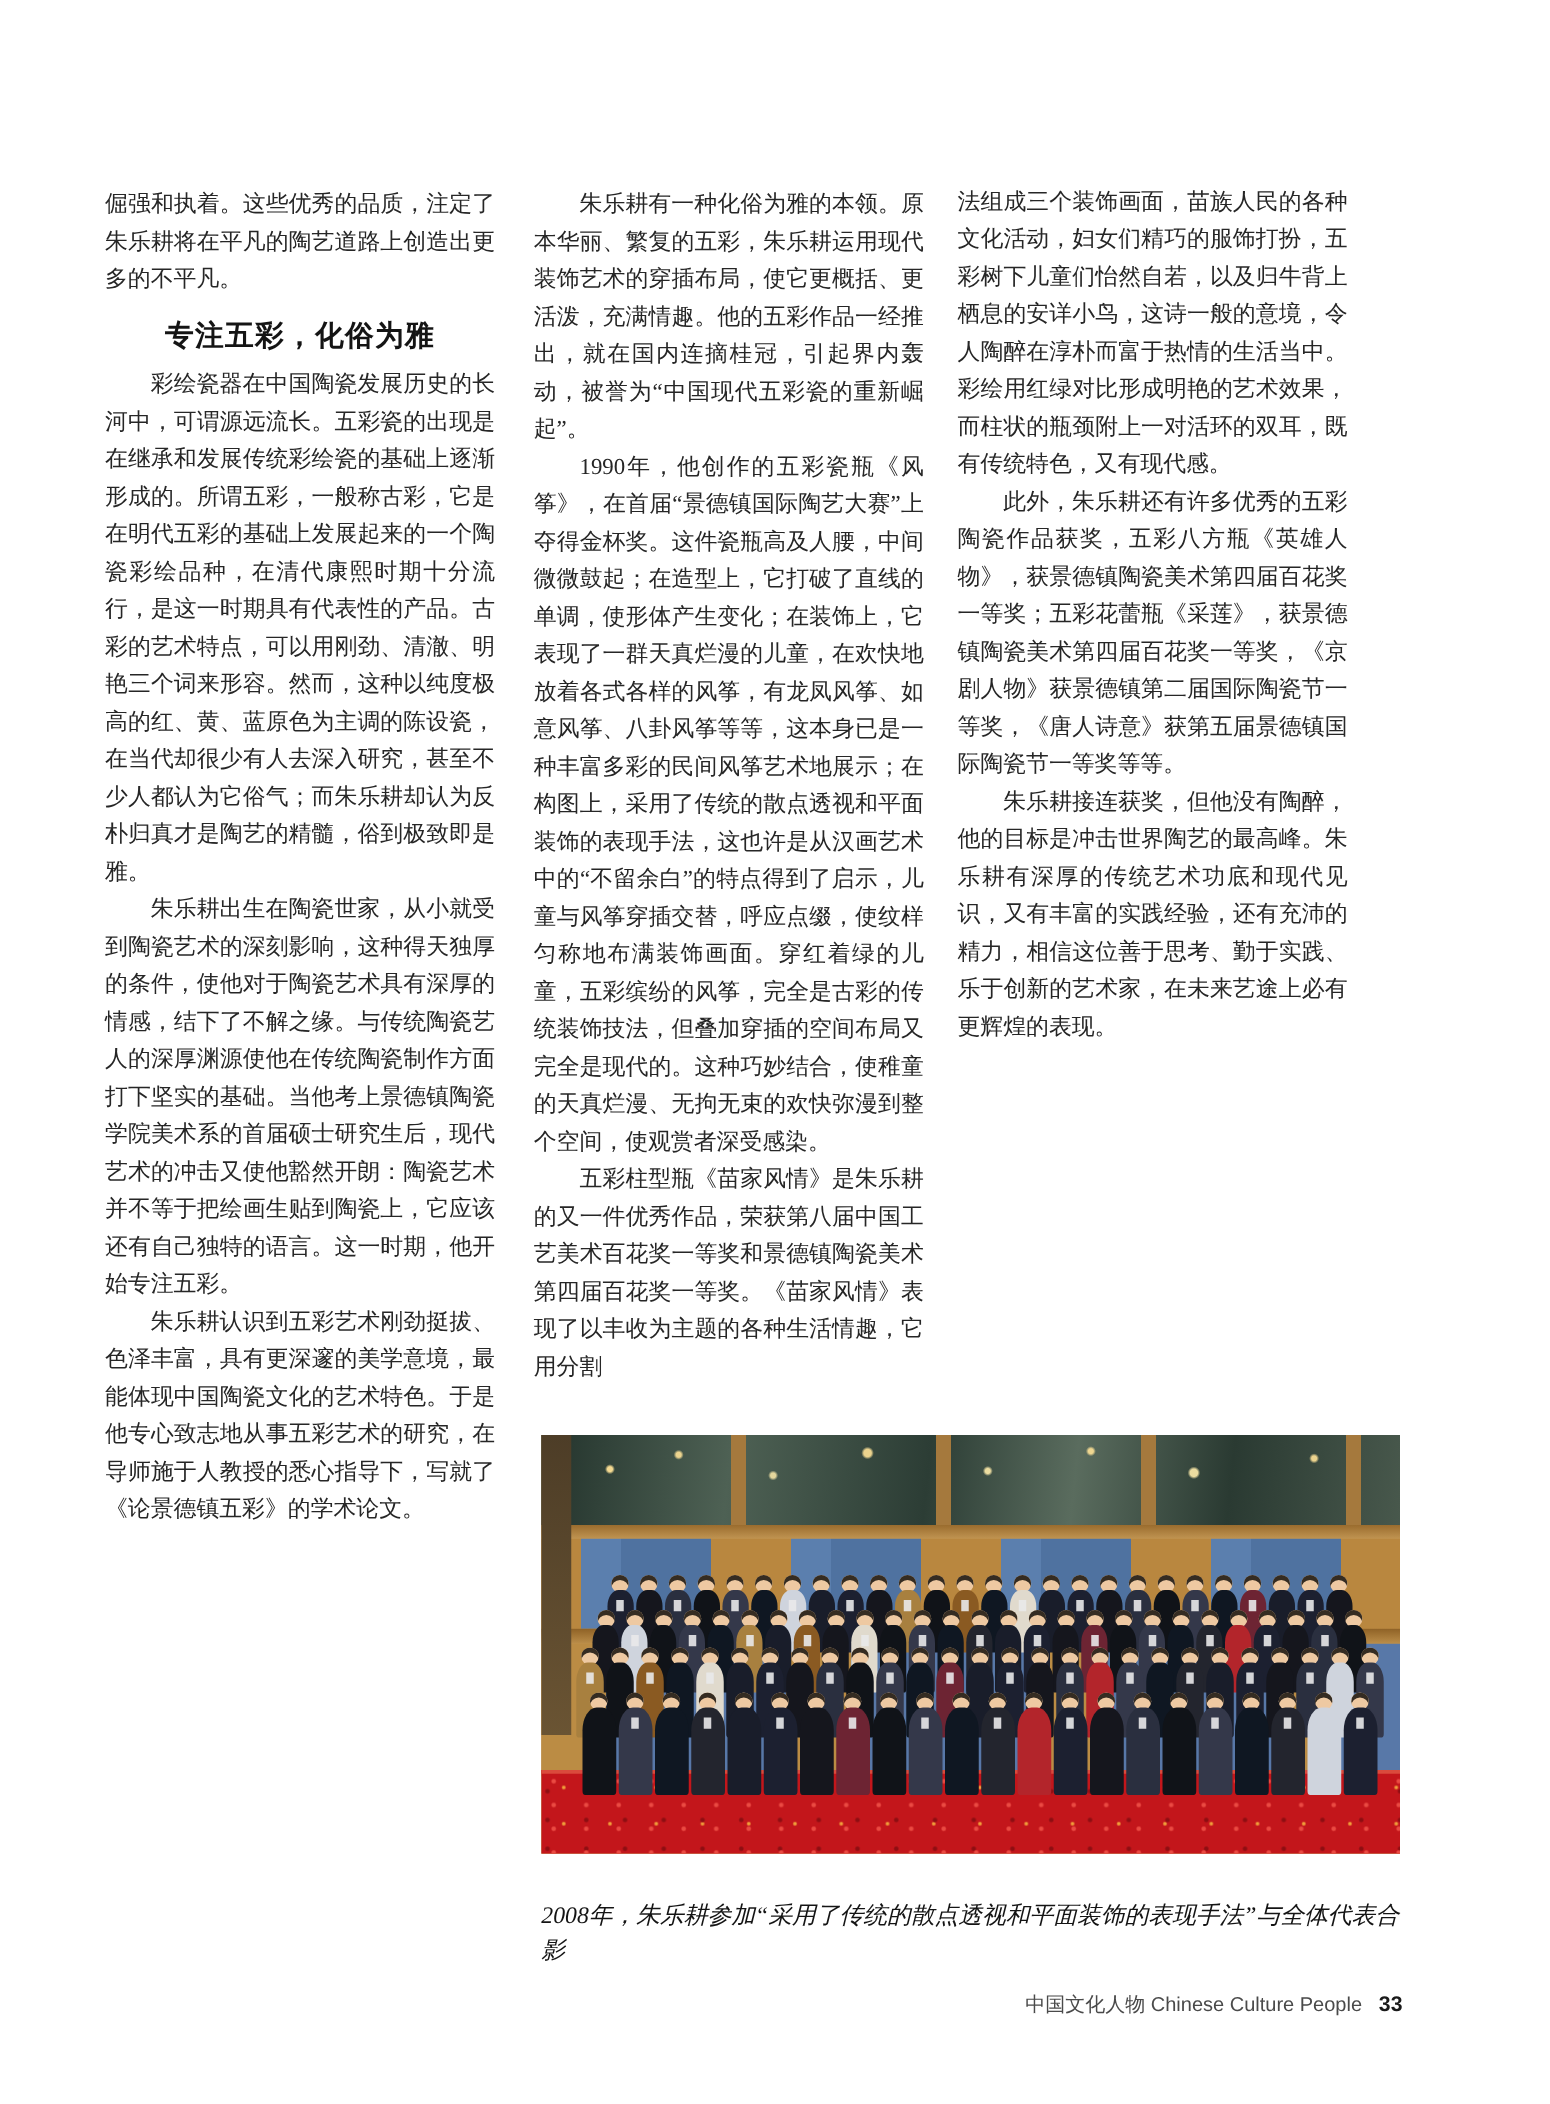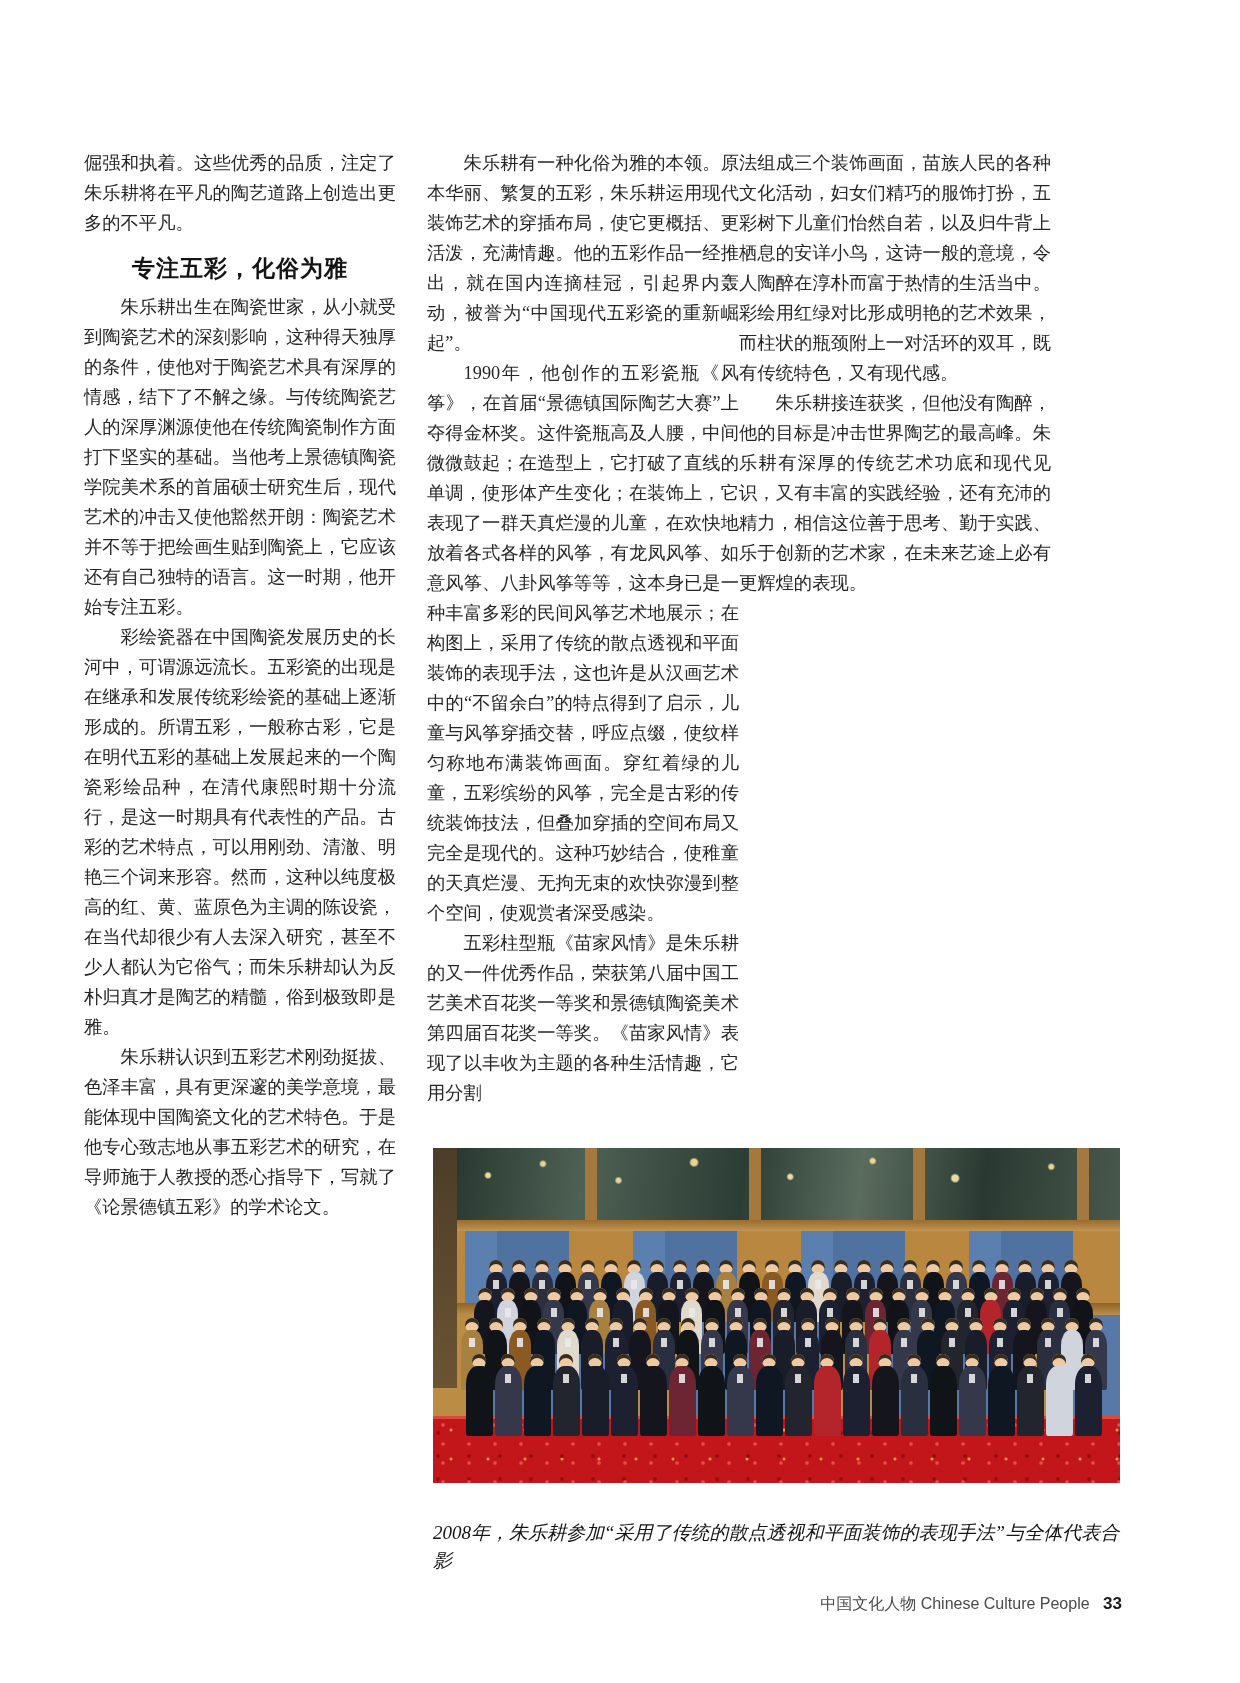--- a/index.html
+++ b/index.html
@@ -15,21 +15,21 @@
     position:absolute;
     top:148px;
     width:312px;
     font-size:18.3px;
     line-height:30px;
     text-align:justify;
     text-justify:inter-ideograph;
   }
   .col-1{left:84px;}
   .col-2{left:427px;}
-  .col-3{left:739px;}
+  .col-3{left:766px;font-family:Liberation Mono, monospace;}
   .col p{margin:0;}
   .col p.ind{text-indent:2em;}
   h2.section{
     font-family:"Liberation Sans", sans-serif;
     font-size:23px;
     line-height:30px;
     font-weight:bold;
     text-align:center;
     letter-spacing:1px;
     color:#141414;
@@ -126,33 +126,34 @@
     white-space:nowrap;
   }
   .footer .pageno{font-weight:bold;color:#1a1a1a;margin-left:9px;font-size:17px;}
 </style>
 </head>
 <body>
 
 <div class="col col-1">
   <p>倔强和执着。这些优秀的品质，注定了朱乐耕将在平凡的陶艺道路上创造出更多的不平凡。</p>
   <h2 class="section">专注五彩，化俗为雅</h2>
+  <p class="ind">彩绘瓷器在中国陶瓷发展历史的长河中，可谓源远流长。五彩瓷的出现是在继承和发展传统彩绘瓷的基础上逐渐形成的。所谓五彩，一般称古彩，它是在明代五彩的基础上发展起来的一个陶瓷彩绘品种，在清代康熙时期十分流行，是这一时期具有代表性的产品。古彩的艺术特点，可以用刚劲、清澈、明艳三个词来形容。然而，这种以纯度极高的红、黄、蓝原色为主调的陈设瓷，在当代却很少有人去深入研究，甚至不少人都认为它俗气；而朱乐耕却认为反朴归真才是陶艺的精髓，俗到极致即是雅。</p>
   <p class="ind">朱乐耕出生在陶瓷世家，从小就受到陶瓷艺术的深刻影响，这种得天独厚的条件，使他对于陶瓷艺术具有深厚的情感，结下了不解之缘。与传统陶瓷艺人的深厚渊源使他在传统陶瓷制作方面打下坚实的基础。当他考上景德镇陶瓷学院美术系的首届硕士研究生后，现代艺术的冲击又使他豁然开朗：陶瓷艺术并不等于把绘画生贴到陶瓷上，它应该还有自己独特的语言。这一时期，他开始专注五彩。</p>
-  <p class="ind">彩绘瓷器在中国陶瓷发展历史的长河中，可谓源远流长。五彩瓷的出现是在继承和发展传统彩绘瓷的基础上逐渐形成的。所谓五彩，一般称古彩，它是在明代五彩的基础上发展起来的一个陶瓷彩绘品种，在清代康熙时期十分流行，是这一时期具有代表性的产品。古彩的艺术特点，可以用刚劲、清澈、明艳三个词来形容。然而，这种以纯度极高的红、黄、蓝原色为主调的陈设瓷，在当代却很少有人去深入研究，甚至不少人都认为它俗气；而朱乐耕却认为反朴归真才是陶艺的精髓，俗到极致即是雅。</p>
   <p class="ind">朱乐耕认识到五彩艺术刚劲挺拔、色泽丰富，具有更深邃的美学意境，最能体现中国陶瓷文化的艺术特色。于是他专心致志地从事五彩艺术的研究，在导师施于人教授的悉心指导下，写就了《论景德镇五彩》的学术论文。</p>
 </div>
 
 <div class="col col-2">
   <p class="ind">朱乐耕有一种化俗为雅的本领。原本华丽、繁复的五彩，朱乐耕运用现代装饰艺术的穿插布局，使它更概括、更活泼，充满情趣。他的五彩作品一经推出，就在国内连摘桂冠，引起界内轰动，被誉为“中国现代五彩瓷的重新崛起”。</p>
   <p class="ind">1990年，他创作的五彩瓷瓶《风筝》，在首届“景德镇国际陶艺大赛”上夺得金杯奖。这件瓷瓶高及人腰，中间微微鼓起；在造型上，它打破了直线的单调，使形体产生变化；在装饰上，它表现了一群天真烂漫的儿童，在欢快地放着各式各样的风筝，有龙凤风筝、如意风筝、八卦风筝等等，这本身已是一种丰富多彩的民间风筝艺术地展示；在构图上，采用了传统的散点透视和平面装饰的表现手法，这也许是从汉画艺术中的“不留余白”的特点得到了启示，儿童与风筝穿插交替，呼应点缀，使纹样匀称地布满装饰画面。穿红着绿的儿童，五彩缤纷的风筝，完全是古彩的传统装饰技法，但叠加穿插的空间布局又完全是现代的。这种巧妙结合，使稚童的天真烂漫、无拘无束的欢快弥漫到整个空间，使观赏者深受感染。</p>
   <p class="ind">五彩柱型瓶《苗家风情》是朱乐耕的又一件优秀作品，荣获第八届中国工艺美术百花奖一等奖和景德镇陶瓷美术第四届百花奖一等奖。《苗家风情》表现了以丰收为主题的各种生活情趣，它用分割</p>
 </div>
 
 <div class="col col-3">
   <p>法组成三个装饰画面，苗族人民的各种文化活动，妇女们精巧的服饰打扮，五彩树下儿童们怡然自若，以及归牛背上栖息的安详小鸟，这诗一般的意境，令人陶醉在淳朴而富于热情的生活当中。彩绘用红绿对比形成明艳的艺术效果，而柱状的瓶颈附上一对活环的双耳，既有传统特色，又有现代感。</p>
+  <p class="ind">此外，朱乐耕还有许多优秀的五彩陶瓷作品获奖，五彩八方瓶《英雄人物》，获景德镇陶瓷美术第四届百花奖一等奖；五彩花蕾瓶《采莲》，获景德镇陶瓷美术第四届百花奖一等奖，《京剧人物》获景德镇第二届国际陶瓷节一等奖，《唐人诗意》获第五届景德镇国际陶瓷节一等奖等等。</p>
   <p class="ind">朱乐耕接连获奖，但他没有陶醉，他的目标是冲击世界陶艺的最高峰。朱乐耕有深厚的传统艺术功底和现代见识，又有丰富的实践经验，还有充沛的精力，相信这位善于思考、勤于实践、乐于创新的艺术家，在未来艺途上必有更辉煌的表现。</p>
 </div>
 
 <div class="photo">
   <div class="ph-glass"></div>
   <div class="ph-mullions"></div>
   <div class="ph-rail1"></div>
   <div class="ph-panels1"></div>
   <div class="ph-rail2"></div>
   <div class="ph-panels2"></div>

